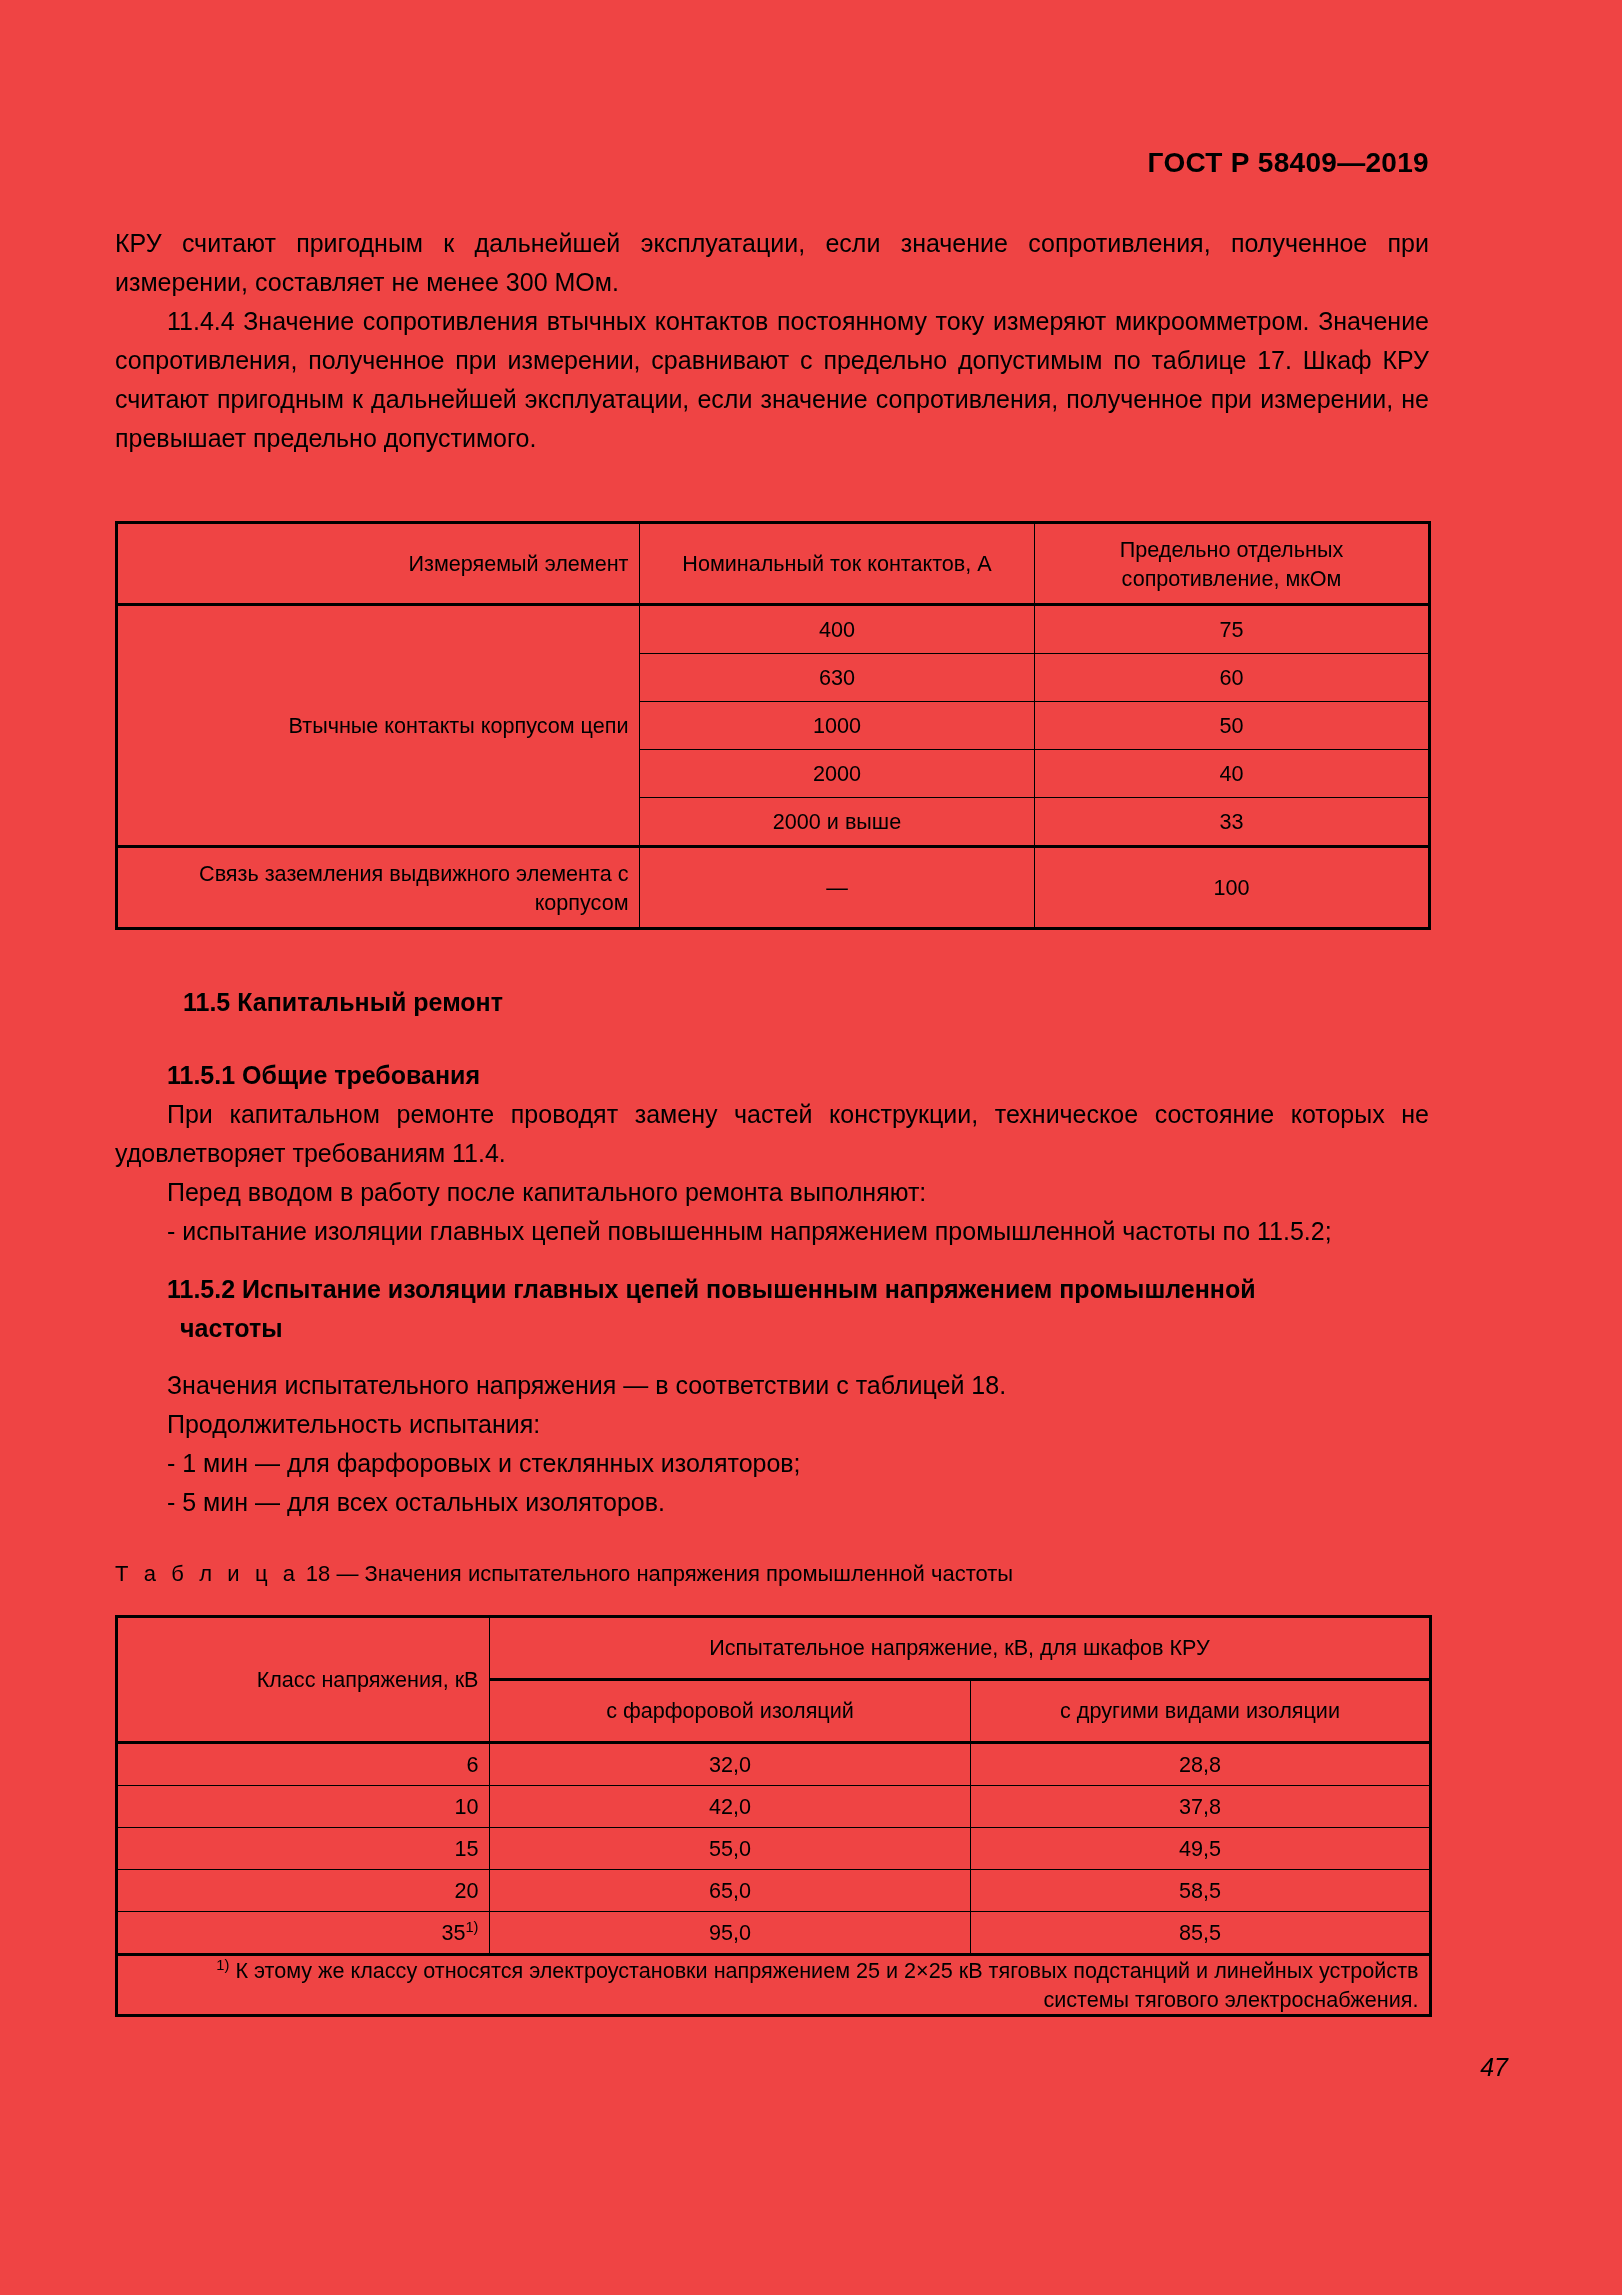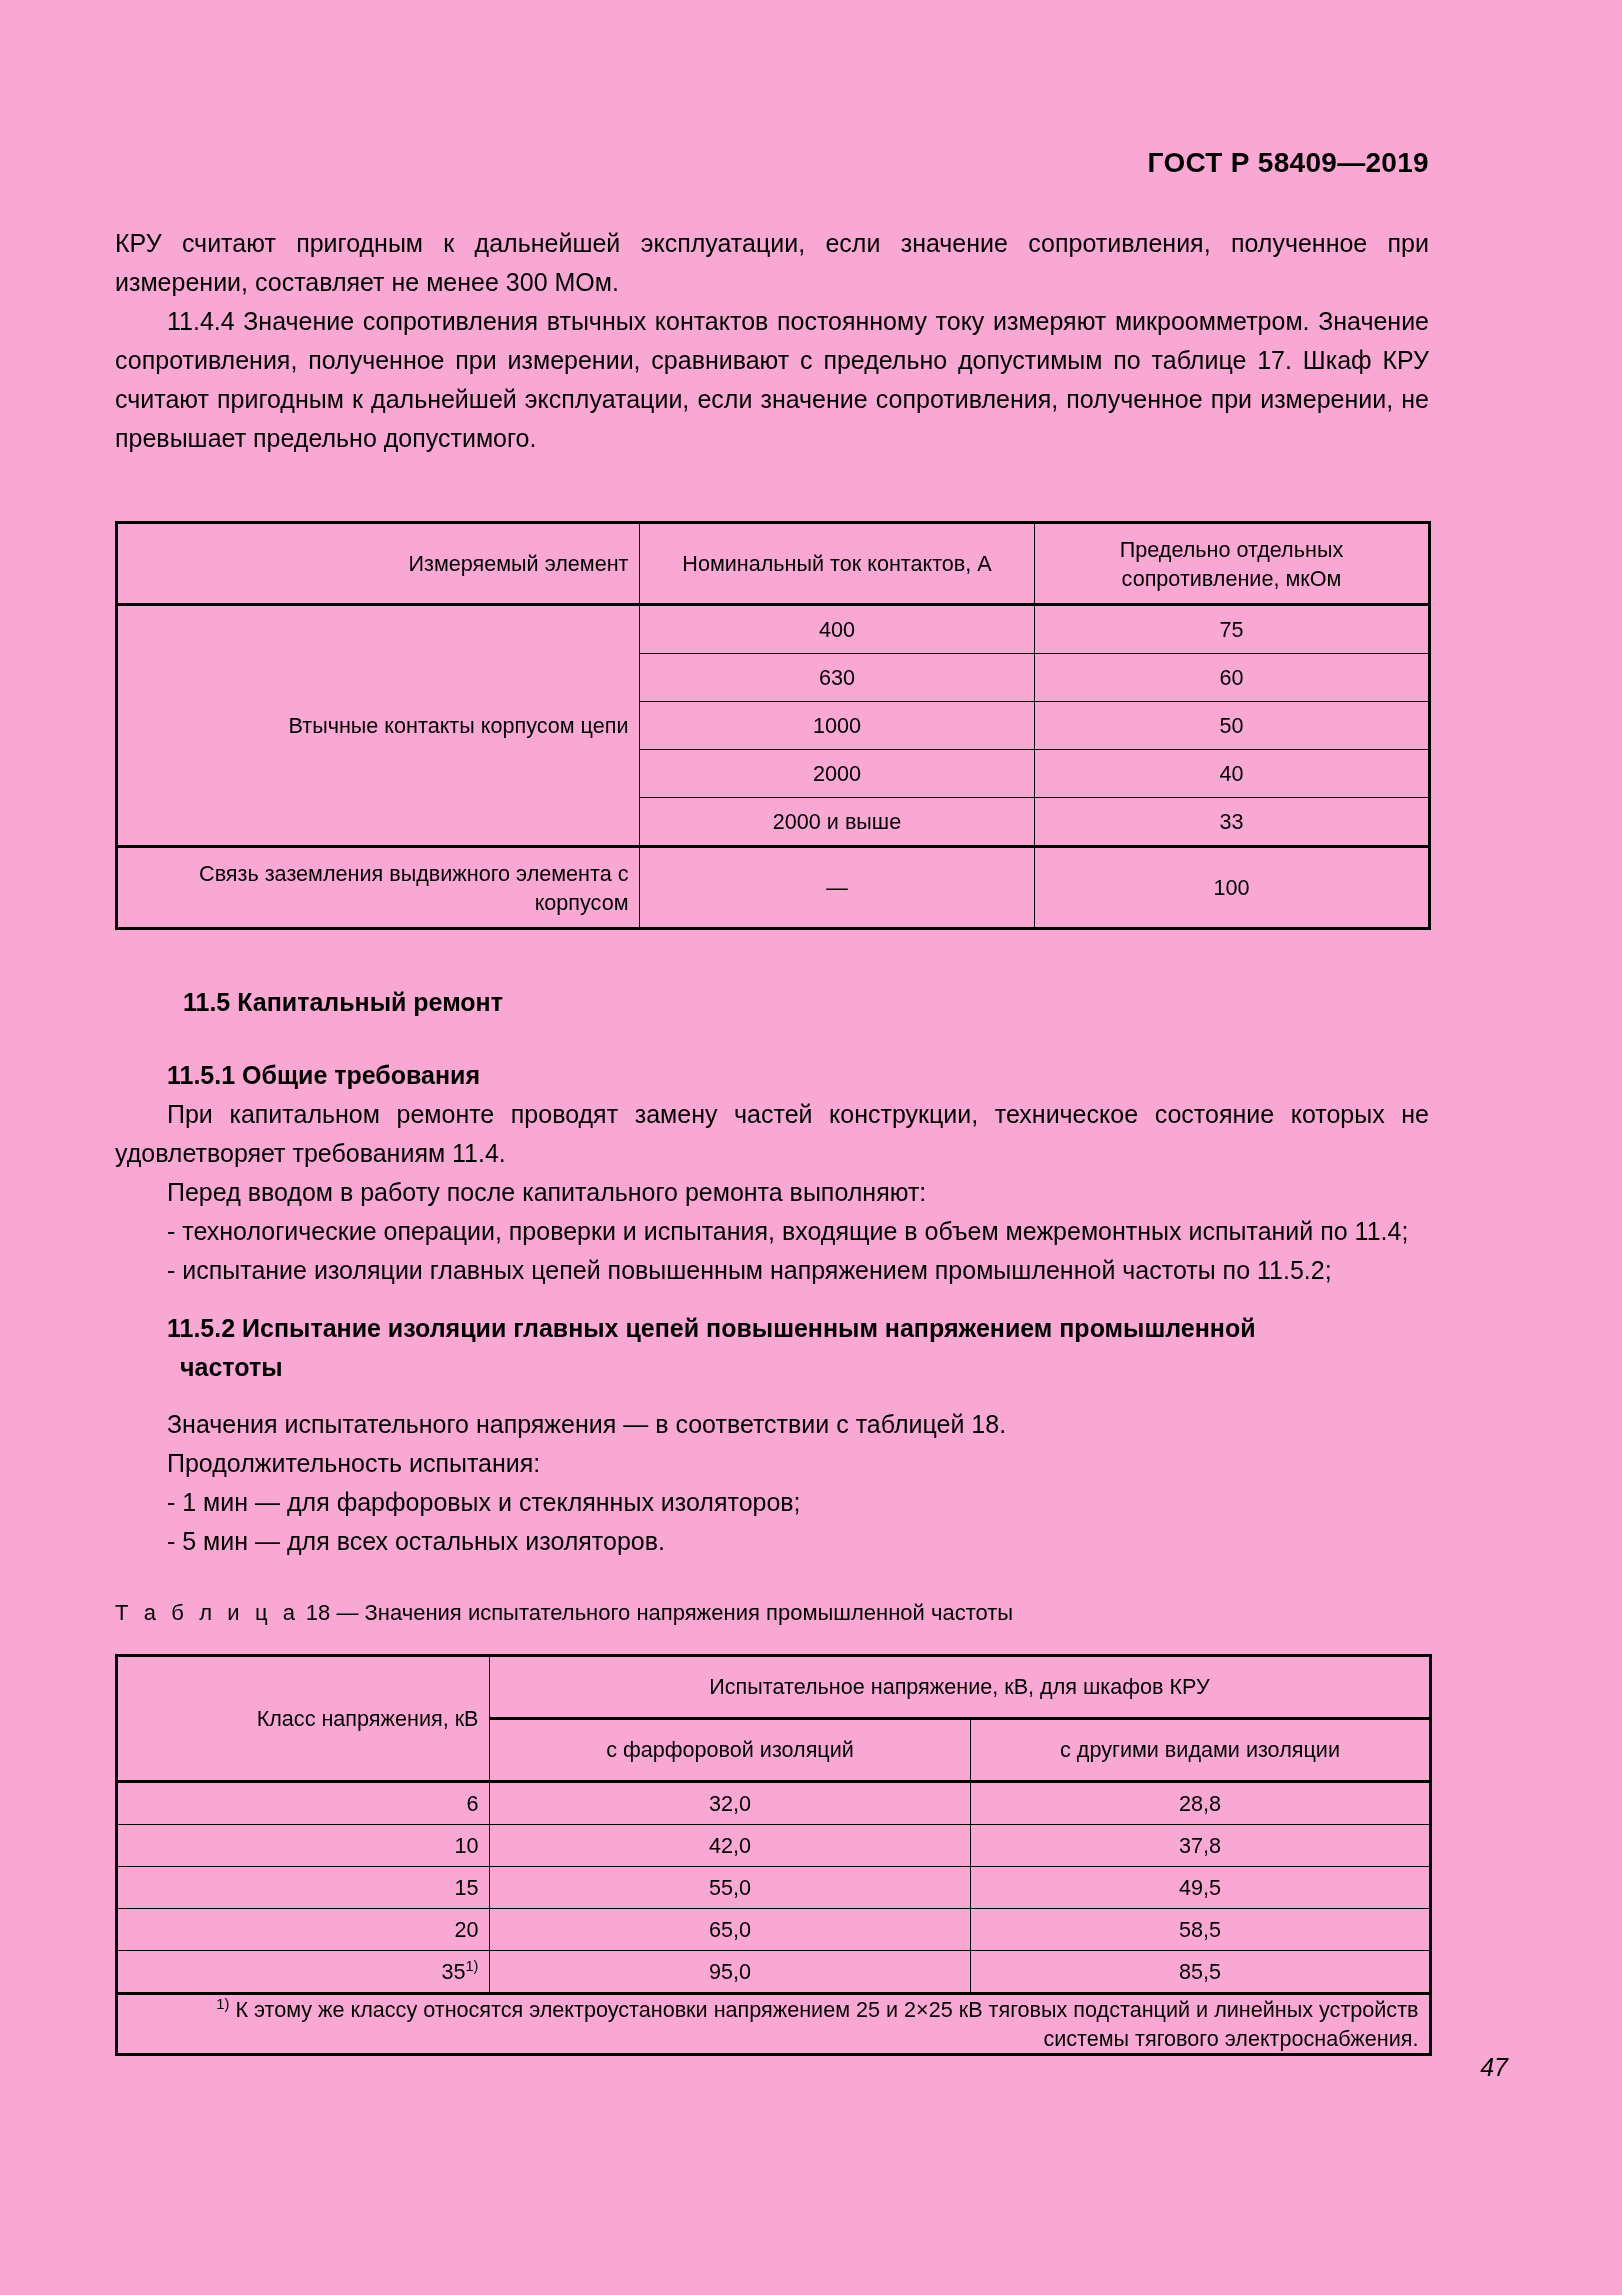--- a/index.html
+++ b/index.html
@@ -9,21 +9,21 @@
     background: #ffffff;
   }
   body {
     font-family: "Liberation Sans", sans-serif;
     color: #000000;
   }
   .page {
     position: relative;
     width: 1623px;
     height: 2295px;
-    background: #f9a8d4;
+    background: #ef4444;
     box-sizing: border-box;
     padding: 0;
     overflow: hidden;
   }
   .content {
     position: absolute;
     left: 115px;
     top: 0;
     width: 1314px;
   }
@@ -236,21 +236,20 @@
     <h2 class="h-section">11.5  Капитальный ремонт</h2>
 
     <div class="sp-s"></div>
 
     <h3 class="h-sub">11.5.1  Общие требования</h3>
 
     <p class="para indent">При капитальном ремонте проводят замену частей конструкции, техническое состояние которых не удовлетворяет требованиям 11.4.</p>
 
     <p class="para indent last-line-left">Перед вводом в работу после капитального ремонта выполняют:</p>
 
-    <p class="para bullet">- технологические операции, проверки и испытания, входящие в объем межремонтных испытаний по 11.4;</p>
 
     <p class="para bullet">- испытание изоляции главных цепей повышенным напряжением промышленной частоты по 11.5.2;</p>
 
 
     <div class="sp-s"></div>
 
     <h3 class="h-sub-just">11.5.2 Испытание изоляции главных цепей повышенным напряжением промышленной</h3>
     <h3 class="h-sub-cont">частоты</h3>
 
     <div class="sp-s"></div>

